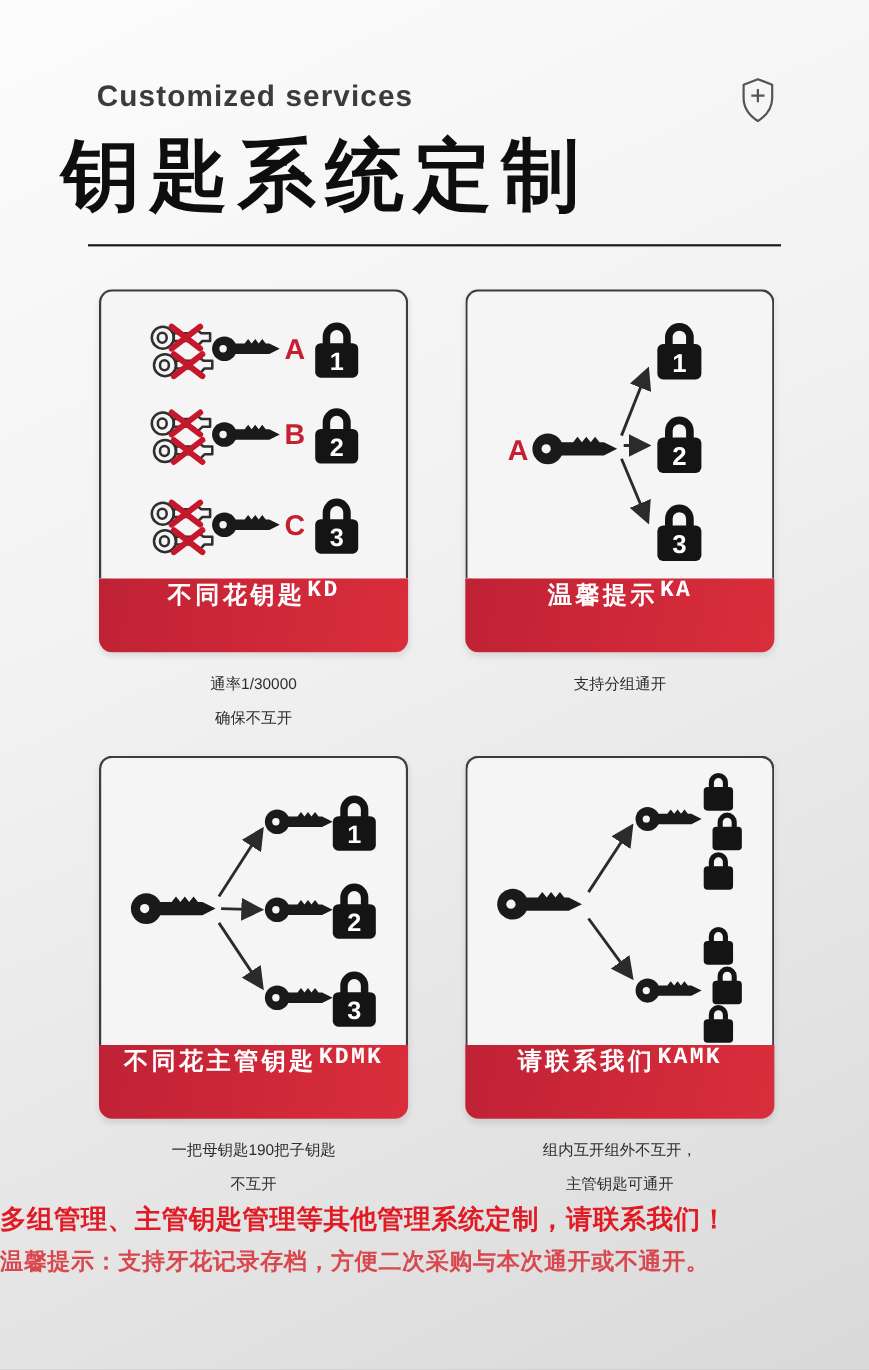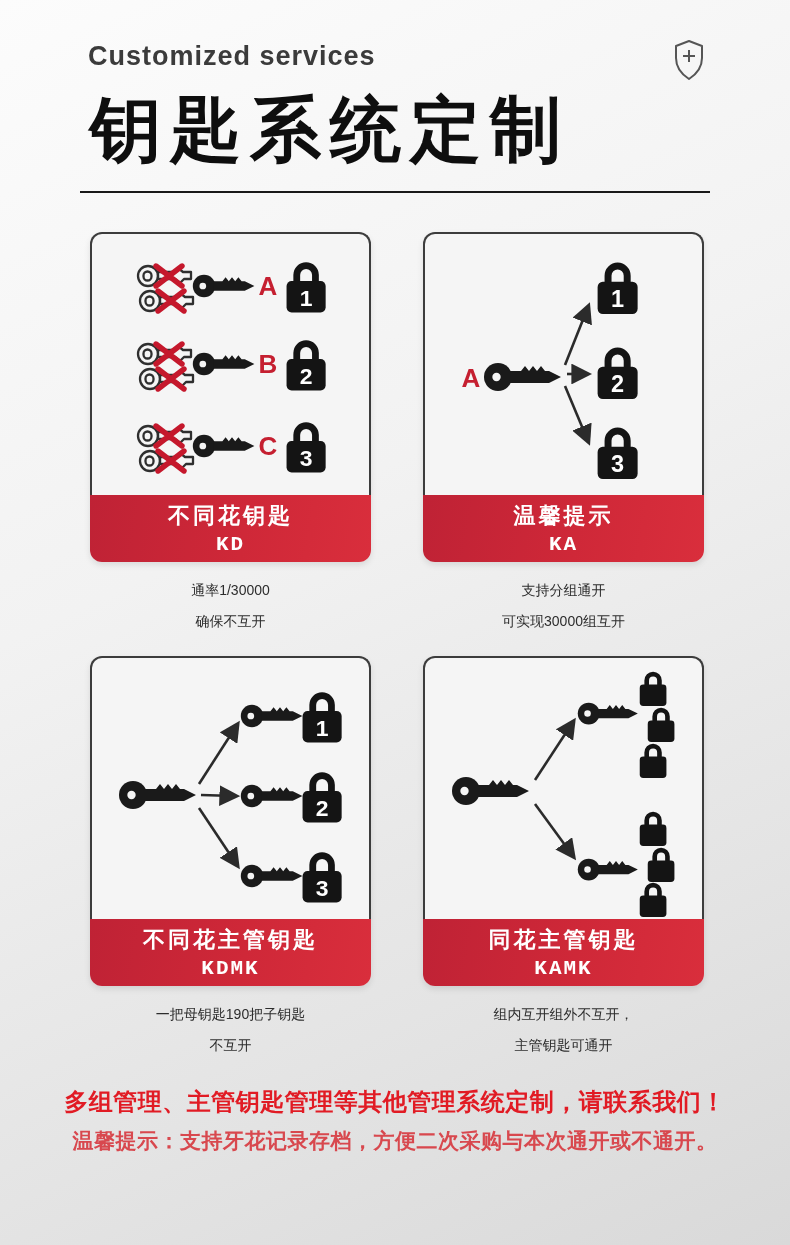--- a/index.html
+++ b/index.html
@@ -7,25 +7,25 @@
   .page {
     position: relative;
     width: 790px;
     min-height: 1245px;
     margin: 0 auto;
     background: linear-gradient(155deg, #fcfcfc 0%, #f2f2f2 40%, #e4e4e4 75%, #d9d9d9 100%);
     font-family: "Liberation Sans", sans-serif;
     overflow: hidden;
   }
   
-  .header { padding: 41px 86px 0 88px; display: flex; justify-content: space-between; align-items: flex-start; }
+  .header { padding: 72px 86px 0 88px; display: flex; justify-content: space-between; align-items: flex-start; }
   .eyebrow { font-size: 27px; font-weight: 700; letter-spacing: 1px; color: #3b3b3b; }
   .shield { width: 30px; height: 42px; margin-top: -2px; }
   .page-title {
-    padding: 12px 0 0 90px;
+    padding: 12px 0 0 56px;
     font-size: 71px;
     line-height: 1.04;
     font-weight: 900;
     letter-spacing: 9px;
     color: #0e0e0e;
   }
   .title-divider { margin: 24px 80px 0 80px; border: none; border-top: 2px solid #191919; }
   
   .grid {
     margin-top: 39px;
@@ -52,29 +52,29 @@
     overflow: hidden;
   }
   .illus svg { display: block; width: 100%; height: 100%; }
   .banner {
     height: 67px;
     border-radius: 0 0 12px 12px;
     background: linear-gradient(100deg, #bf2235 0%, #cf2838 55%, #d92e3c 100%);
     color: #ffffff;
     text-align: center;
     display: flex;
-    flex-direction: column;
+    flex-direction: row;
     justify-content: center;
     gap: 2px;
   }
   .banner-title { font-size: 22px; font-weight: 800; letter-spacing: 3px; }
   .banner-code  { font-size: 21px; font-weight: 800; letter-spacing: 2px; font-family: Liberation Mono, monospace; }
   .caption { margin-top: 13px; text-align: center; font-size: 14px; line-height: 31px; color: #2d2d2d; font-weight: 500; }
   
-  .footer { margin-top: 25px; text-align: center; }
+  .footer { text-align: left; }
   .footer-line1 { font-size: 24px; font-weight: 800; letter-spacing: 0.5px; color: #e11b24; }
   .footer-line2 { margin-top: 9px; font-size: 21px; font-weight: 600; letter-spacing: 0.5px; color: #d8484e; }
   
   .okey  { fill: none; stroke: #2f2f2f; stroke-width: 2.3; stroke-linejoin: round; }
   .xmark { fill: none; stroke: #c5182c; stroke-width: 5.4; stroke-linecap: round; }
   .skey  { fill: #1a1a1a; }
   .hole  { fill: #f5f5f5; }
   .lockbody { fill: #141414; }
   .shackle  { fill: none; stroke: #141414; stroke-width: 8; }
   .locknum  { fill: #ffffff; font-size: 27px; font-weight: 800; text-anchor: middle; font-family: "Liberation Sans", sans-serif; }
@@ -223,21 +223,20 @@
             </g>
           </svg>
         </div>
         <div class="banner">
           <div class="banner-title">温馨提示</div>
           <div class="banner-code">KA</div>
         </div>
       </div>
       <div class="caption">
         <div>支持分组通开</div>
-        <div>可实现30000组互开</div>
       </div>
     </div>
 
     <div class="cell">
       <div class="card">
         <div class="illus">
           <svg viewBox="0 0 277 261" preserveAspectRatio="xMidYMid meet">
             <g transform="translate(26,120)">
               <circle class="skey" cx="15" cy="17" r="14"></circle>
                 <circle class="hole" cx="13.5" cy="17" r="4.2"></circle>
@@ -332,21 +331,21 @@
               <path class="shackle" d="M15 26 V18 A11 11 0 0 1 37 18 V26"></path>
                 <rect class="lockbody" x="3" y="25" width="46" height="37" rx="6"></rect>
             </g>
             <g transform="translate(213,223) scale(0.58)">
               <path class="shackle" d="M15 26 V18 A11 11 0 0 1 37 18 V26"></path>
                 <rect class="lockbody" x="3" y="25" width="46" height="37" rx="6"></rect>
             </g>
           </svg>
         </div>
         <div class="banner">
-          <div class="banner-title">同花主管钥匙</div>
+          <div class="banner-title">请联系我们</div>
           <div class="banner-code">KAMK</div>
         </div>
       </div>
       <div class="caption">
         <div>组内互开组外不互开，</div>
         <div>主管钥匙可通开</div>
       </div>
     </div>
 
   </div>

